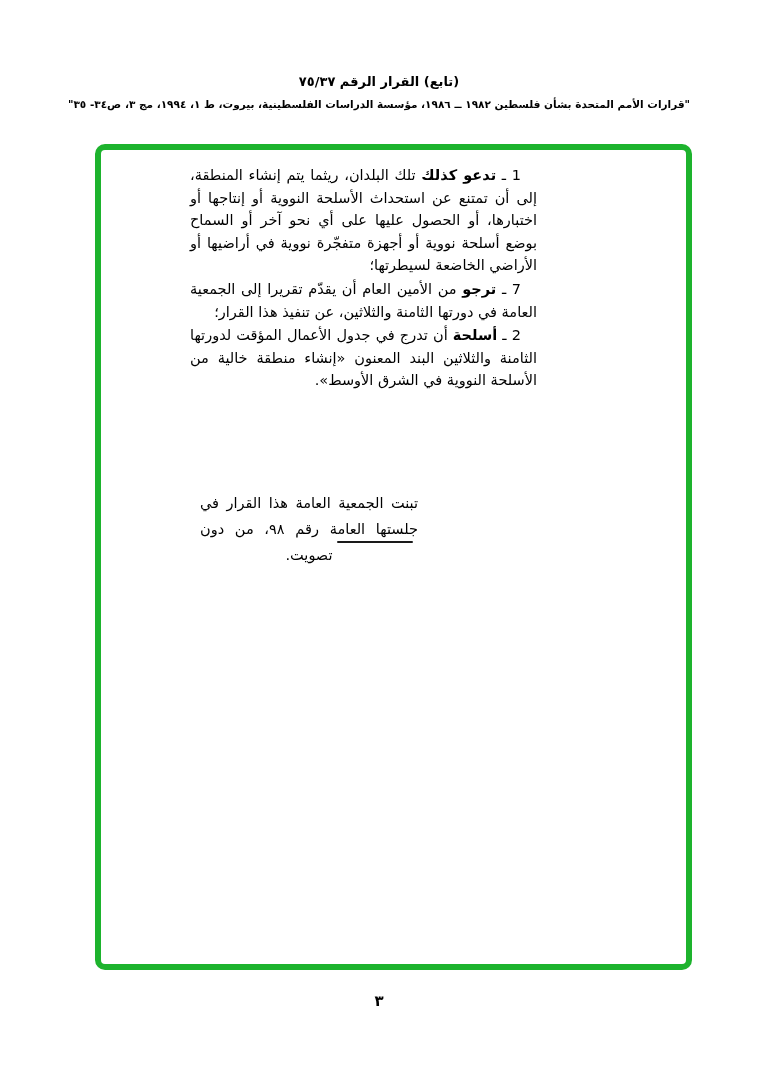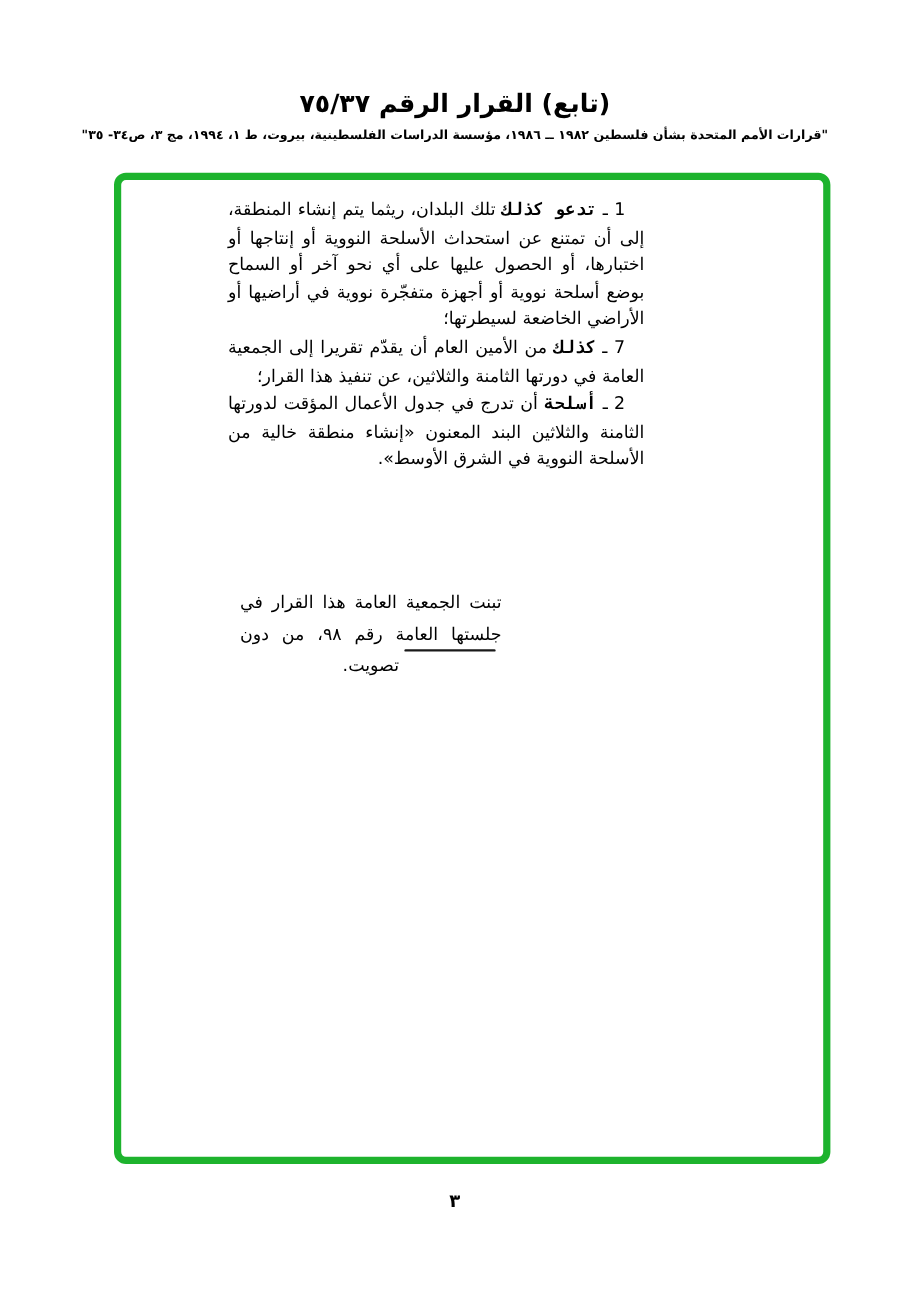--- a/index.html
+++ b/index.html
@@ -2,38 +2,38 @@
 <html lang="ar" dir="rtl"><head>
 <meta charset="utf-8">
 <style>
   html,body{margin:0;padding:0;}
   body{
     width:758px;height:1078px;position:relative;background:#ffffff;
     font-family:"DejaVu Sans",sans-serif;color:#111;overflow:hidden;
   }
   .page-header{position:absolute;top:74px;left:0;width:758px;text-align:center;}
   .doc-title{
-    font-size:21px;font-weight:bold;letter-spacing:0;color:#000;
+    font-size:13px;font-weight:bold;letter-spacing:0;color:#000;
   }
   .doc-citation{
     margin-top:9px;font-size:10.5px;font-weight:bold;color:#000;
     white-space:nowrap;
   }
   .resolution-frame{
     position:absolute;left:95px;top:144px;width:597px;height:826px;
     box-sizing:border-box;border:6px solid #1db32d;border-radius:10px;
     background:#fff;
   }
   .body-text{
     position:absolute;left:190px;top:164px;width:347px;
     direction:rtl;text-align:justify;
     font-size:14.5px;line-height:22.6px;color:#000;
   }
   .para{text-indent:16px;margin:0 0 1px 0;}
-  .para b{font-weight:bold;font-family:Liberation Mono, monospace;}
+  .para b{font-weight:bold;}
   .closing-note{
     position:absolute;left:200px;top:462px;width:218px;
     direction:rtl;text-align:justify;text-align-last:center;
     font-size:14.5px;line-height:26px;color:#000;margin-top:28px;
   }
   .closing-divider{
     position:absolute;left:337px;top:541px;width:76px;height:2px;
     background:#1a1a1a;border-radius:1px;
   }
   .page-number{
@@ -46,21 +46,21 @@
 
 <div class="page-header">
   <div class="doc-title">(تابع) القرار الرقم ٧٥/٣٧</div>
   <div class="doc-citation">"قرارات الأمم المتحدة بشأن فلسطين ١٩٨٢ ــ ١٩٨٦، مؤسسة الدراسات الفلسطينية، بيروت، ط ١، ١٩٩٤، مج ٣، ص٣٤- ٣٥"</div>
 </div>
 
 <div class="resolution-frame"></div>
 
 <div class="body-text">
   <p class="para"><span>1 ـ </span><b>تدعو كذلك</b><span> تلك البلدان، ريثما يتم إنشاء المنطقة، إلى أن تمتنع عن استحداث الأسلحة النووية أو إنتاجها أو اختبارها، أو الحصول عليها على أي نحو آخر أو السماح بوضع أسلحة نووية أو أجهزة متفجّرة نووية في أراضيها أو الأراضي الخاضعة لسيطرتها؛</span></p>
-  <p class="para"><span>7 ـ </span><b>كذلك</b><span> من الأمين العام أن يقدّم تقريرا إلى الجمعية العامة في دورتها الثامنة والثلاثين، عن تنفيذ هذا القرار؛</span></p>
+  <p class="para"><span>7 ـ </span><b>ترجو</b><span> من الأمين العام أن يقدّم تقريرا إلى الجمعية العامة في دورتها الثامنة والثلاثين، عن تنفيذ هذا القرار؛</span></p>
   <p class="para"><span>2 ـ </span><b>أسلحة</b><span> أن تدرج في جدول الأعمال المؤقت لدورتها الثامنة والثلاثين البند المعنون «إنشاء منطقة خالية من الأسلحة النووية في الشرق الأوسط».</span></p>
 </div>
 
 <div class="closing-note">تبنت الجمعية العامة هذا القرار في جلستها العامة رقم ٩٨، من دون تصويت.</div>
 
 <div class="closing-divider"></div>
 
 <div class="page-number">٣</div>
 
 </body></html>

